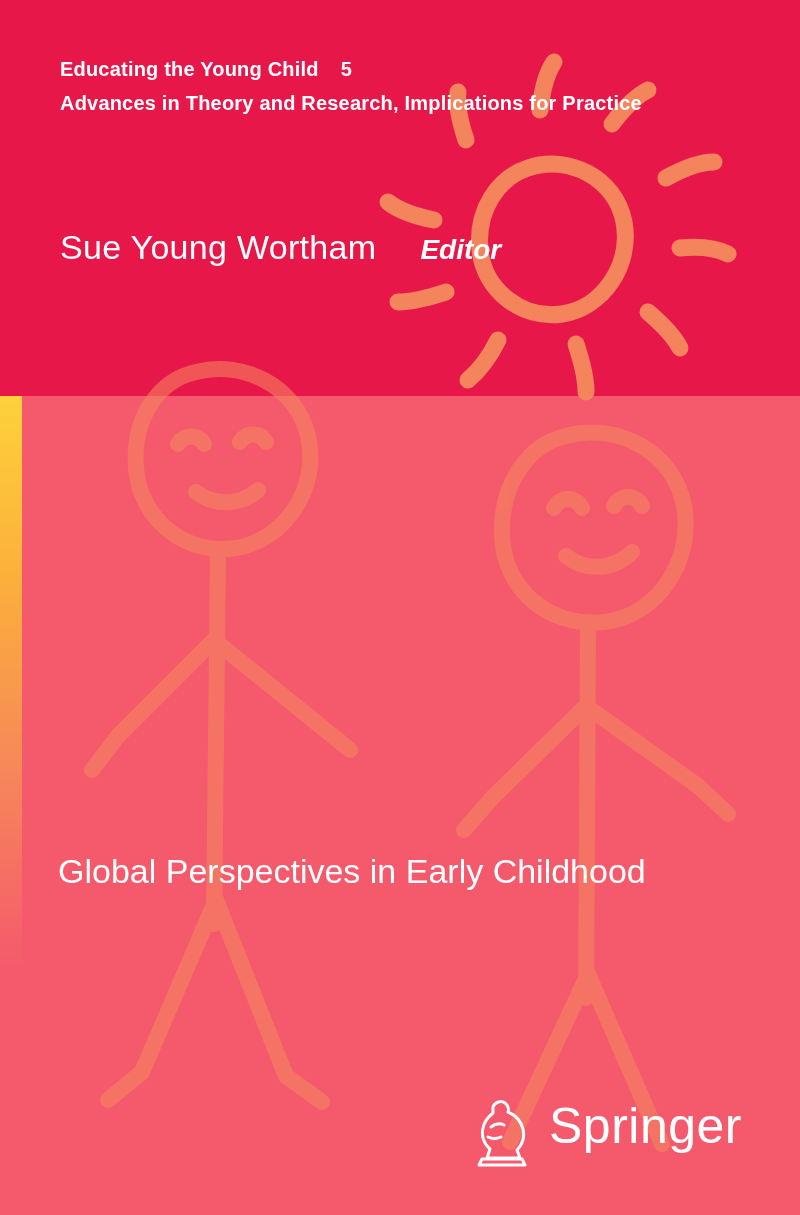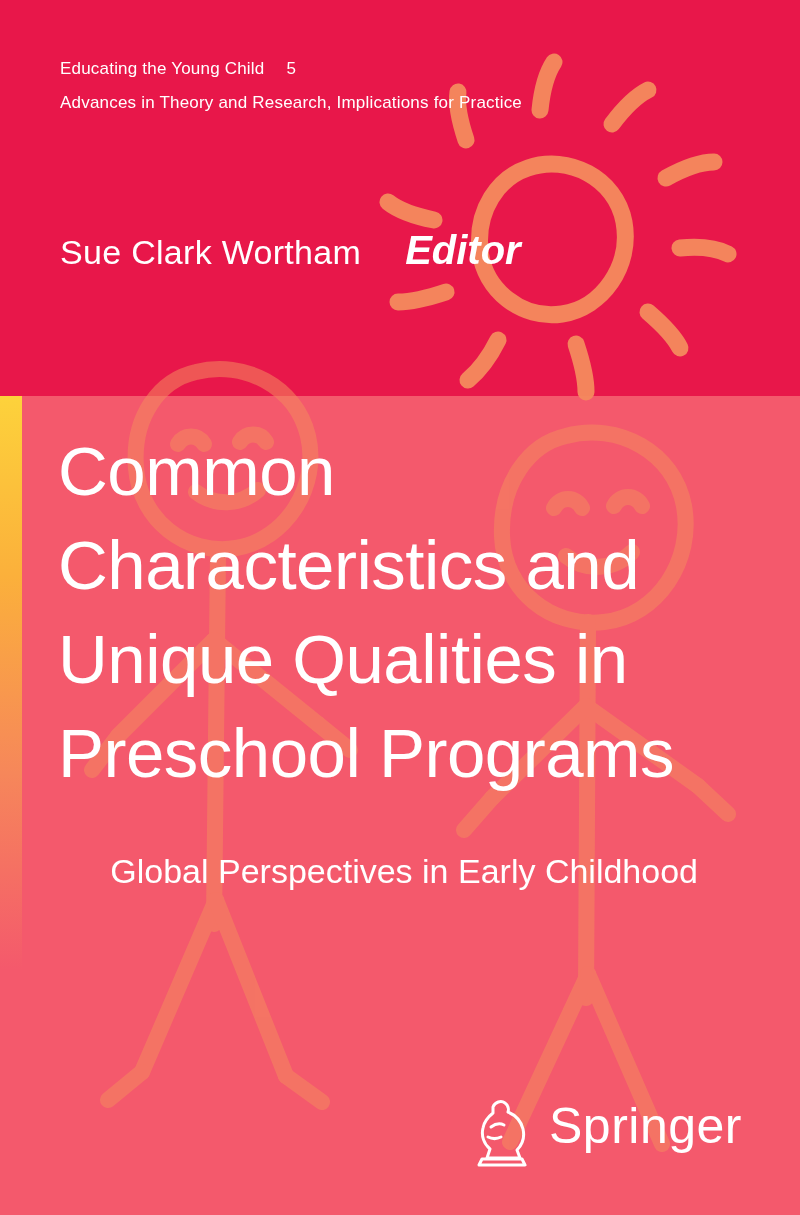--- a/index.html
+++ b/index.html
@@ -51,22 +51,22 @@
   }
   
   .series-block {
     position: absolute;
     left: 60px;
     top: 52px;
     width: 700px;
   }
   .series-line1, .series-line2 {
     color: #ffffff;
-    font-weight: normal;
-    font-size: 17px;
+    font-weight: bold;
+    font-size: 20px;
     letter-spacing: 0.2px;
     line-height: 34px;
     white-space: nowrap;
   }
   .series-line1 .series-num {
     display: inline-block;
     margin-left: 22px;
   }
   
   .editor-block {
@@ -77,21 +77,21 @@
     align-items: baseline;
   }
   .editor-name {
     color: #ffffff;
     font-size: 34px;
     font-weight: normal;
     letter-spacing: 0.3px;
   }
   .editor-role {
     color: #ffffff;
-    font-size: 40px;
+    font-size: 28px;
     font-style: italic;
     font-weight: bold;
     margin-left: 44px;
   }
   
   .title-block {
     position: absolute;
     left: 58px;
     top: 425px;
     width: 680px;
@@ -103,21 +103,20 @@
     line-height: 94px;
     letter-spacing: -0.5px;
     white-space: nowrap;
   }
   
   .subtitle-block {
     position: absolute;
     left: 58px;
     top: 845px;
     width: 640px;
-    text-align: right;
   }
   .subtitle-line {
     color: #ffffff;
     font-size: 34px;
     font-weight: normal;
     line-height: 53px;
   }
   
   .publisher {
     position: absolute;
@@ -198,30 +197,24 @@
   </svg>
 
   <div class="series-block">
     <div class="series-line1">
       <span>Educating the Young Child</span><span class="series-num">5</span>
     </div>
     <div class="series-line2">Advances in Theory and Research, Implications for Practice</div>
   </div>
 
   <div class="editor-block">
-    <span class="editor-name">Sue Clark Wortham</span>
+    <span class="editor-name">Sue Young Wortham</span>
     <span class="editor-role">Editor</span>
   </div>
 
-  <div class="title-block">
-    <div class="title-line">Common</div>
-    <div class="title-line">Characteristics and</div>
-    <div class="title-line">Unique Qualities in</div>
-    <div class="title-line">Preschool Programs</div>
-  </div>
 
   <div class="subtitle-block">
     <div class="subtitle-line">Global Perspectives in Early Childhood</div>
   </div>
 
   <div class="publisher">
     <svg class="publisher-mark" width="62" height="70" viewBox="0 0 62 70" aria-hidden="true">
       <g fill="none" stroke="#ffffff" stroke-width="3" stroke-linejoin="round" stroke-linecap="round">
         <path d="M22 10 c2 -5 8 -7 12 -4 c3 2 4 6 3 9 c7 3 13 9 15 17 c2 9 -1 16 -6 21 l3 8 h-33 l3 -9 c-6 -5 -9 -13 -7 -21 c1 -6 5 -11 10 -15 z"></path>
         <path d="M20 30 c4 -3 9 -4 13 -2"></path>

